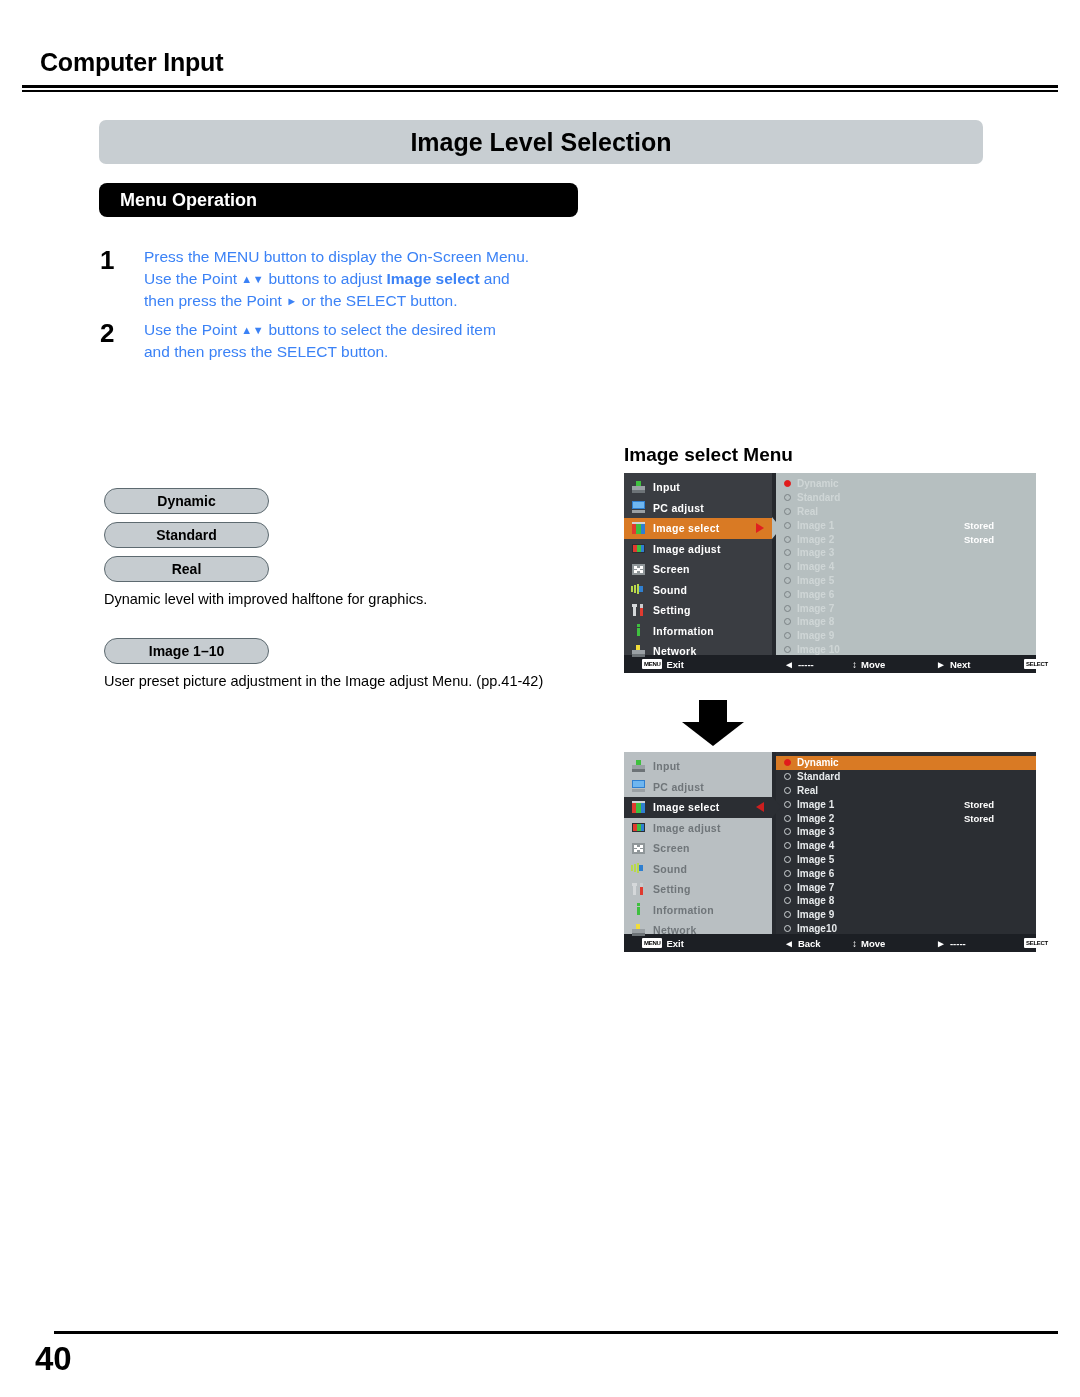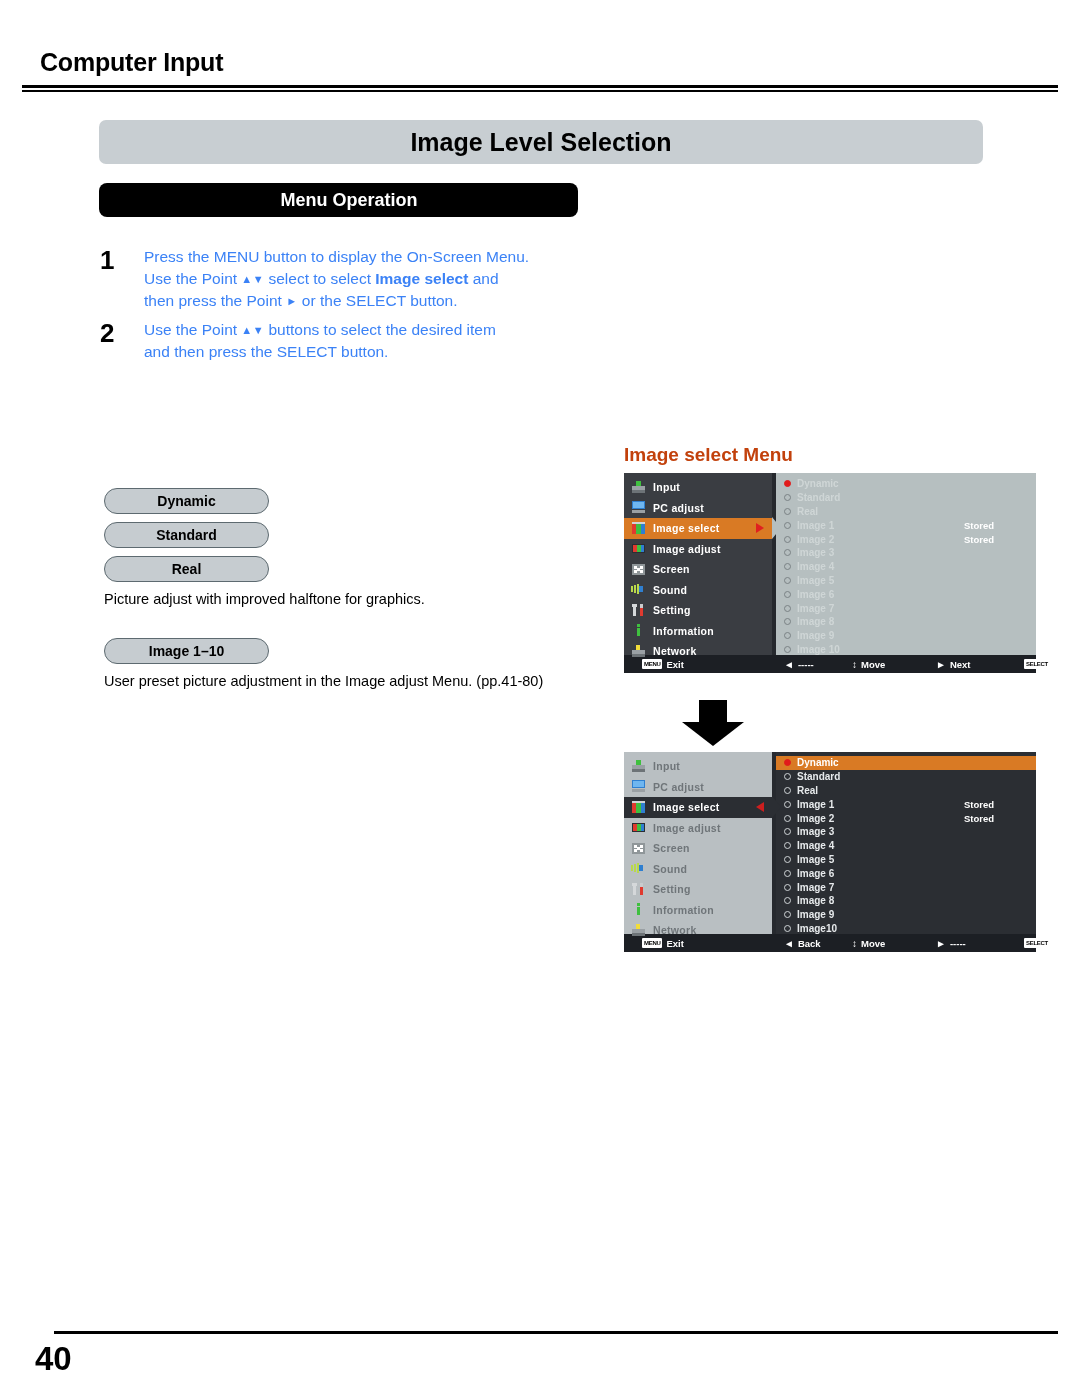--- a/index.html
+++ b/index.html
@@ -60,21 +60,20 @@
     position: absolute;
     left: 99px;
     top: 183px;
     width: 479px;
     height: 34px;
     background: #000;
     border-radius: 8px;
     display: flex;
     align-items: center;
     padding-left: 21px;
-    justify-content: center;
   }
   .menu-op-text {
     font-size: 18px;
     font-weight: bold;
     color: #fff;
   }
 
   
   .steps { position: absolute; left: 100px; top: 246px; width: 500px; }
   .step { display: flex; margin-bottom: 7px; }
@@ -117,21 +116,21 @@
   }
   .def-text.justified { text-align: justify; }
 
   
   .osd-heading {
     position: absolute;
     left: 624px;
     top: 444px;
     font-size: 19px;
     font-weight: bold;
-    color: #c2410c;
+    color: #000000;
   }
 
   .osd {
     position: absolute;
     width: 412px;
     background: #26292e;
     padding: 0;
   }
   .osd-top  { left: 624px; top: 473px; }
   .osd-bot  { left: 624px; top: 752px; }
@@ -330,21 +329,21 @@
 <div class="menu-op-bar">
   <div class="menu-op-text">Menu Operation</div>
 </div>
 
 <div class="steps">
 
   <div class="step">
     <div class="step-num">1</div>
     <div class="step-body">
       <span>Press the MENU button to display the On-Screen Menu.</span><br>
-      <span>Use the Point </span><span class="tri">▲▼</span><span> select to select </span><b>Image select</b><span> and</span><br>
+      <span>Use the Point </span><span class="tri">▲▼</span><span> buttons to adjust </span><b>Image select</b><span> and</span><br>
       <span>then press the Point </span><span class="tri">►</span><span> or the SELECT button.</span>
     </div>
   </div>
 
   <div class="step">
     <div class="step-num">2</div>
     <div class="step-body">
       <span>Use the Point </span><span class="tri">▲▼</span><span> buttons to select the desired item</span><br>
       <span>and then press the SELECT button.</span>
     </div>
@@ -358,26 +357,26 @@
     <span class="pill-label">Dynamic</span>
   </div>
 
   <div class="pill">
     <span class="pill-label">Standard</span>
   </div>
 
   <div class="pill">
     <span class="pill-label">Real</span>
   </div>
-  <div class="def-text">Picture adjust with improved halftone for graphics.</div>
+  <div class="def-text">Dynamic level with improved halftone for graphics.</div>
 
   <div class="pill">
     <span class="pill-label">Image 1–10</span>
   </div>
-  <div class="def-text justified">User preset picture adjustment in the Image adjust Menu. (pp.41-80)</div>
+  <div class="def-text justified">User preset picture adjustment in the Image adjust Menu. (pp.41-42)</div>
 
 </div>
 
 <div class="osd-heading">Image select Menu</div>
 
 <div class="osd osd-top">
   <div class="osd-body">
     <div class="osd-side" id="side-top">
         <div class="side-item">
           <span class="ico">

